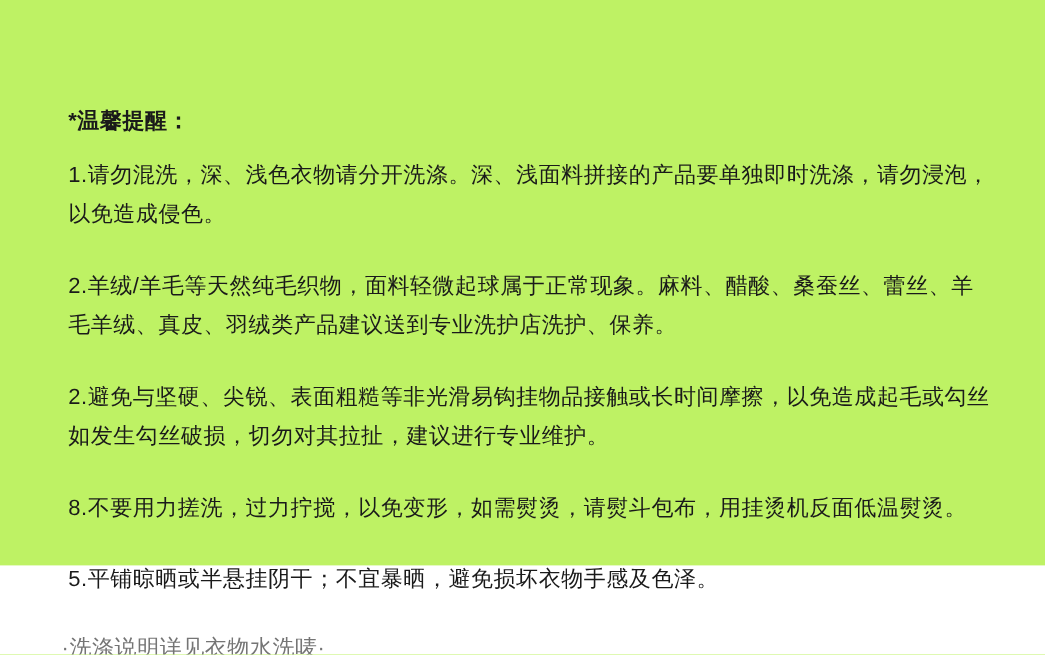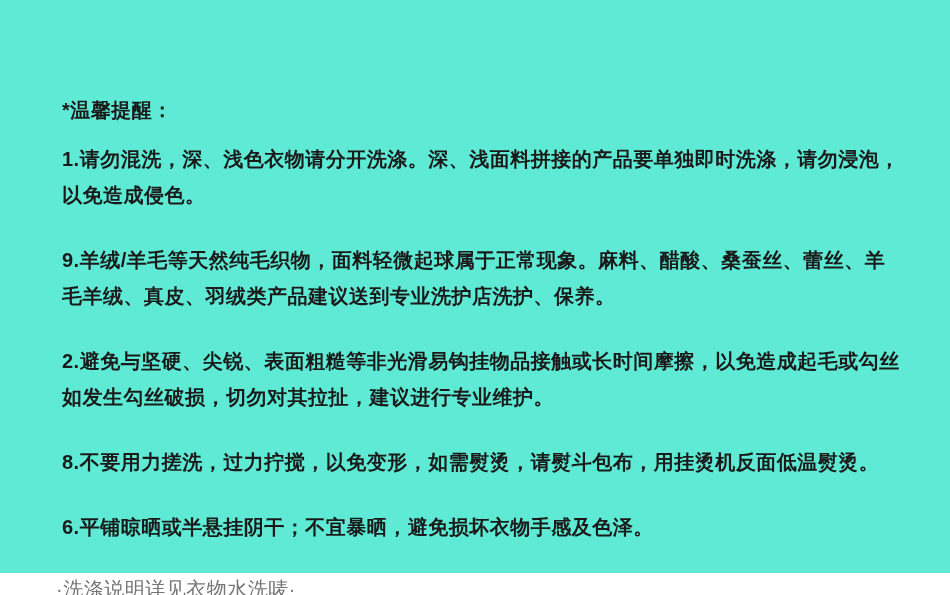--- a/index.html
+++ b/index.html
@@ -8,38 +8,38 @@
   }
   body {
     width: 950px;
     height: 595px;
     background: #ffffff;
     overflow: hidden;
     font-family: "Liberation Sans", "DejaVu Sans", sans-serif;
   }
   .sheet {
     width: 950px;
-    height: 573px;
-    background: #5eead4;
+    height: 514px;
+    background: #bef264;
     box-sizing: border-box;
     padding: 92px 40px 0 62px;
   }
   .notice-title {
     margin: 0 0 13px 0;
     font-size: 20px;
     line-height: 36px;
     font-weight: 700;
     color: #1a1a1a;
     letter-spacing: 0.5px;
   }
   .notice-para {
     margin: 0 0 29px 0;
     font-size: 20px;
     line-height: 36px;
-    font-weight: 700;
+    font-weight: 400;
     color: #1a1a1a;
     letter-spacing: 0.5px;
     white-space: pre-line;
     max-width: 860px;
   }
   .notice-footer {
     margin: 12px 0 0 -6px;
     font-size: 20px;
     line-height: 30px;
     font-weight: 400;
@@ -49,24 +49,24 @@
 </style>
 </head>
 <body>
 
 <div class="sheet">
   <p class="notice-title">*温馨提醒：</p>
 
   <p class="notice-para">1.请勿混洗，深、浅色衣物请分开洗涤。深、浅面料拼接的产品要单独即时洗涤，请勿浸泡，
 以免造成侵色。</p>
 
-  <p class="notice-para">9.羊绒/羊毛等天然纯毛织物，面料轻微起球属于正常现象。麻料、醋酸、桑蚕丝、蕾丝、羊
+  <p class="notice-para">2.羊绒/羊毛等天然纯毛织物，面料轻微起球属于正常现象。麻料、醋酸、桑蚕丝、蕾丝、羊
 毛羊绒、真皮、羽绒类产品建议送到专业洗护店洗护、保养。</p>
 
   <p class="notice-para">2.避免与坚硬、尖锐、表面粗糙等非光滑易钩挂物品接触或长时间摩擦，以免造成起毛或勾丝
 如发生勾丝破损，切勿对其拉扯，建议进行专业维护。</p>
 
   <p class="notice-para">8.不要用力搓洗，过力拧搅，以免变形，如需熨烫，请熨斗包布，用挂烫机反面低温熨烫。</p>
 
-  <p class="notice-para">6.平铺晾晒或半悬挂阴干；不宜暴晒，避免损坏衣物手感及色泽。</p>
+  <p class="notice-para">5.平铺晾晒或半悬挂阴干；不宜暴晒，避免损坏衣物手感及色泽。</p>
 
   <p class="notice-footer">·洗涤说明详见衣物水洗唛·</p>
 </div>
 
 </body></html>

